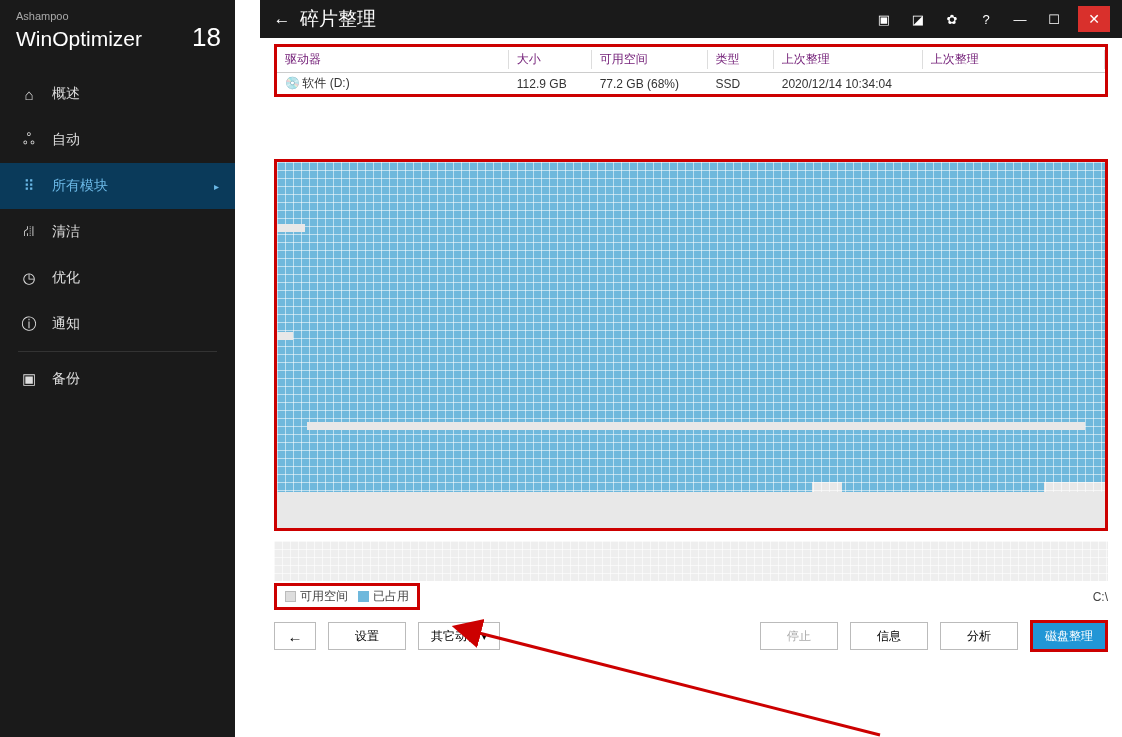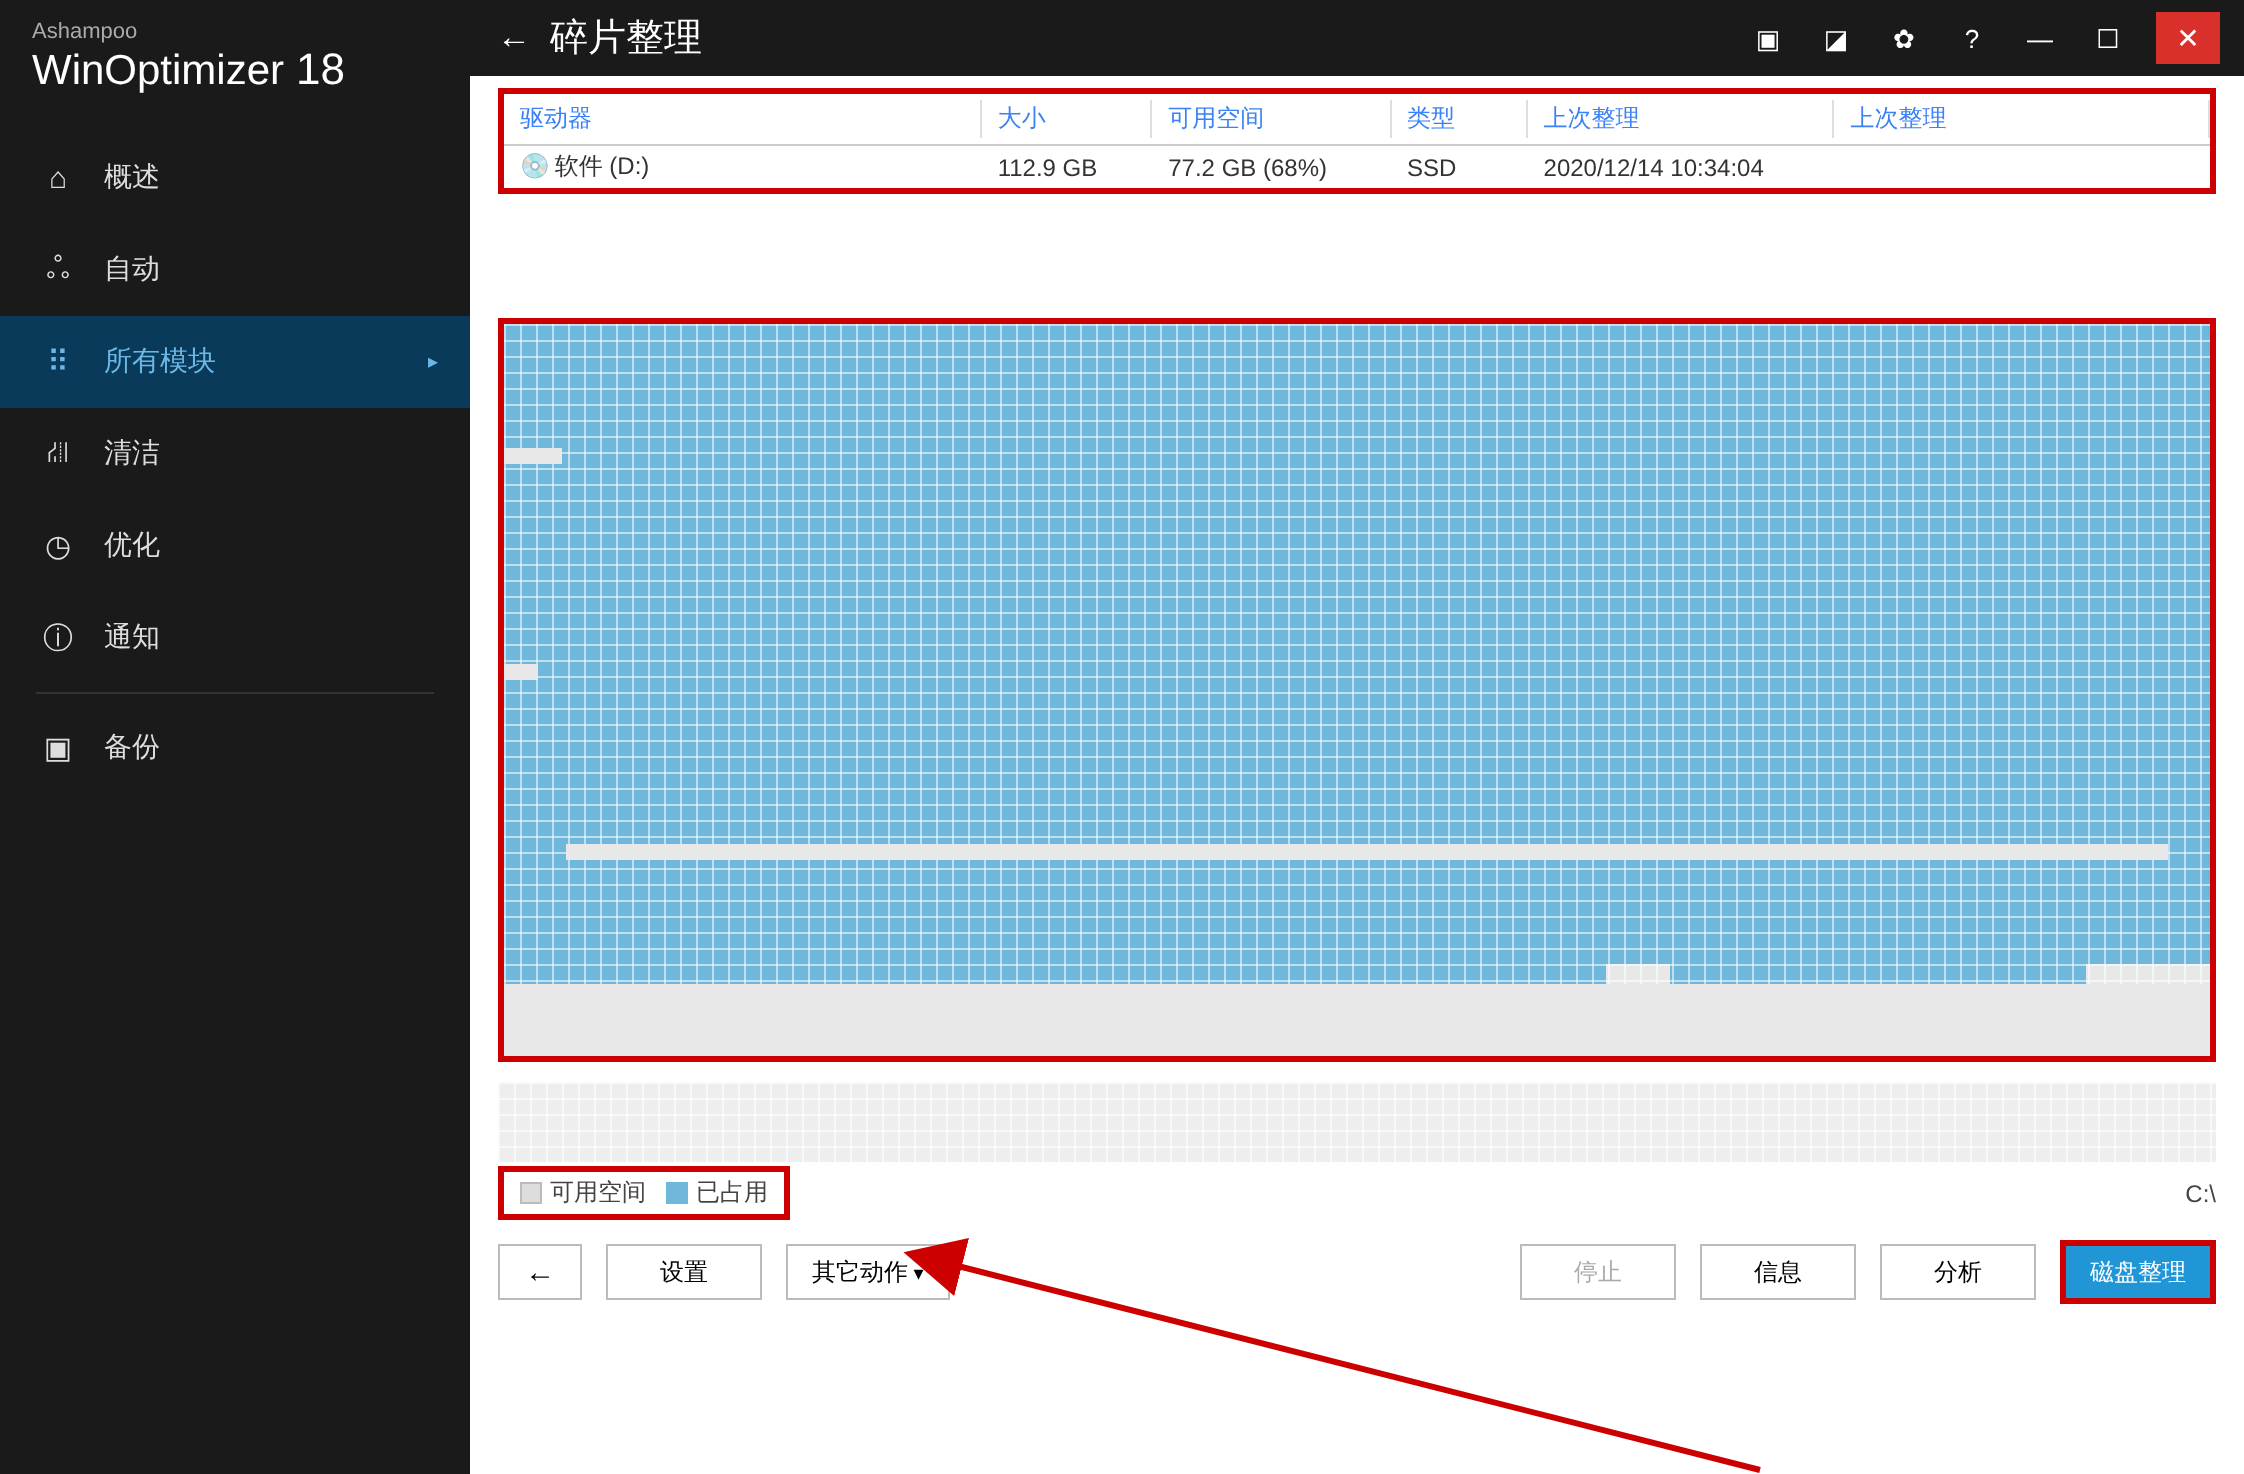--- a/index.html
+++ b/index.html
@@ -1,39 +1,39 @@
 <!DOCTYPE html>
 <html><head>
 <meta charset="utf-8">
 <style>
 * { margin: 0; padding: 0; box-sizing: border-box; font-family: "Microsoft YaHei", Arial, sans-serif; }
 body { width: 1122px; height: 737px; overflow: hidden; background: #fff; position: relative; }
-.app { display: flex; width: 100%; height: 100%; }
+.app { display: flex; width: 100%; height: 100%; gap: 25px; }
 .sidebar { width: 235px; background: #1a1a1a; color: #ccc; display: flex; flex-direction: column; }
 .logo-area { padding: 10px 16px 18px 16px; }
 .logo-sub { font-size: 11px; color: #aaa; }
 .logo-main { font-size: 21px; color: #fff; font-weight: 300; display: flex; align-items: baseline; gap: 6px; }
-.logo-num { font-size: 22px; font-weight: 300; }
+.logo-num { font-size: 26px; font-weight: 300; margin-left: 44px; }
 .nav { display: flex; flex-direction: column; }
 .nav-item { display: flex; align-items: center; gap: 14px; padding: 14px 20px; font-size: 14px; color: #ddd; cursor: pointer; position: relative; }
 .nav-item.active { background: #0a3a5a; color: #6bb8e6; }
 .nav-item.active::after { content: "▸"; position: absolute; right: 16px; color: #6bb8e6; font-size: 10px; }
 .nav-divider { height: 1px; background: #333; margin: 4px 18px; }
 .nav-icon { width: 18px; height: 18px; display: inline-flex; align-items: center; justify-content: center; font-size: 15px; }
 .main { flex: 1; display: flex; flex-direction: column; background: #fff; }
 .titlebar { height: 38px; background: #1a1a1a; color: #fff; display: flex; align-items: center; padding: 0 8px; }
 .tb-back { width: 28px; text-align: center; font-size: 17px; cursor: pointer; }
 .tb-title { font-size: 19px; flex: 1; padding-left: 4px; }
 .tb-icons { display: flex; gap: 14px; align-items: center; padding-right: 4px; }
 .tb-icon { width: 20px; height: 20px; display: flex; align-items: center; justify-content: center; font-size: 13px; cursor: pointer; }
 .tb-close { background: #d9302c; width: 32px; height: 26px; display: flex; align-items: center; justify-content: center; font-size: 14px; cursor: pointer; }
 .content { flex: 1; padding: 6px 14px 10px 14px; display: flex; flex-direction: column; overflow: hidden; }
 .drive-table-wrap { border: 3px solid #c00; padding: 0; margin-bottom: 6px; }
 .drive-table { width: 100%; border-collapse: collapse; font-size: 12px; }
-.drive-table th { text-align: left; padding: 4px 8px; font-weight: normal; color: #3b82f6; border-bottom: 1px solid #ccc; background: #fff; position: relative; }
+.drive-table th { text-align: left; padding: 4px 8px; font-weight: normal; color: #701a75; border-bottom: 1px solid #ccc; background: #fff; position: relative; }
 .drive-table th::after { content: ""; position: absolute; right: 0; top: 3px; bottom: 3px; width: 1px; background: #ddd; }
 .drive-table td { padding: 2px 8px; color: #333; }
 .drive-table tr.selected td { background: #cfe8f8; }
 .drive-icon { width: 14px; display: inline-block; }
 .defrag-map-wrap { border: 3px solid #c00; padding: 0; margin: 6px 0 4px 0; position: relative; }
 .defrag-map { width: 100%; height: 366px; background: #e8e8e8; position: relative; overflow: hidden; }
 .map-block { position: absolute; background: #6fb8dc; }
 .map-grid { position: absolute; inset: 0; background-image: linear-gradient(to right, rgba(255,255,255,.55) 1px, transparent 1px), linear-gradient(to bottom, rgba(255,255,255,.55) 1px, transparent 1px); background-size: 8px 8px; pointer-events: none; }
 .gray-strip { height: 40px; background: #eee; margin-top: 6px; background-image: linear-gradient(to right, rgba(255,255,255,.6) 1px, transparent 1px), linear-gradient(to bottom, rgba(255,255,255,.6) 1px, transparent 1px); background-size: 8px 8px; }
 .legend-row { display: flex; align-items: center; justify-content: space-between; margin-top: 2px; font-size: 12px; color: #444; }

